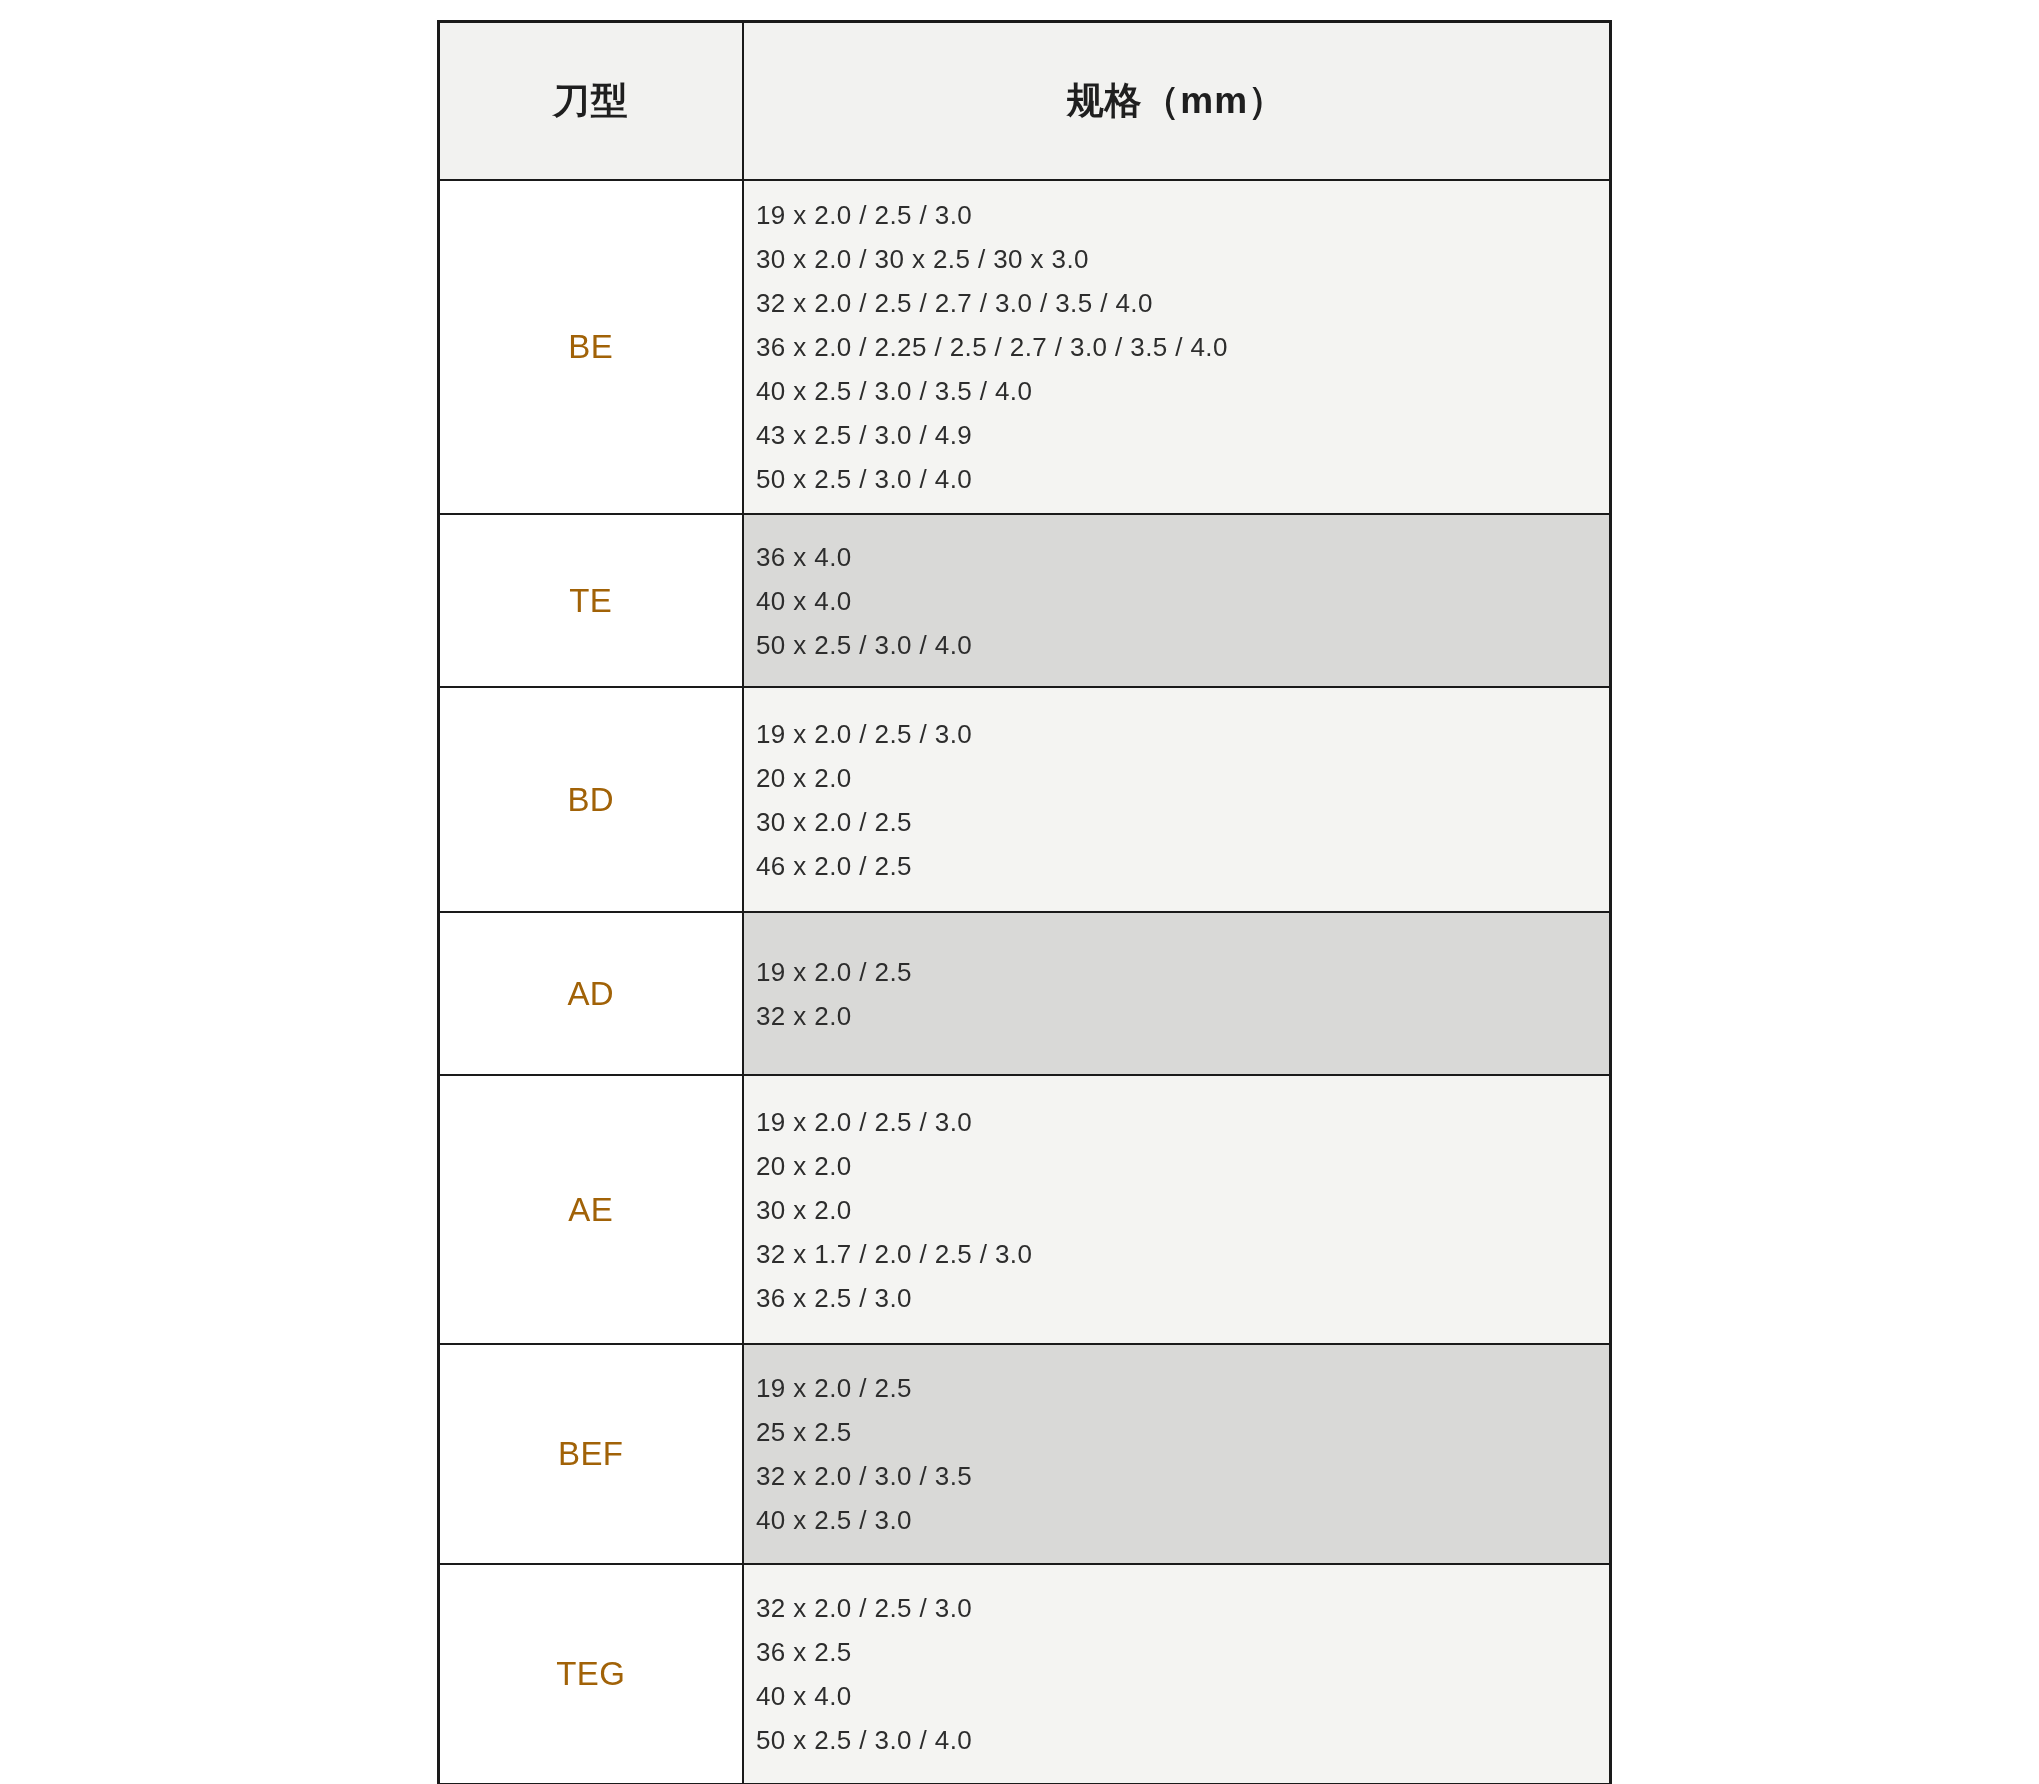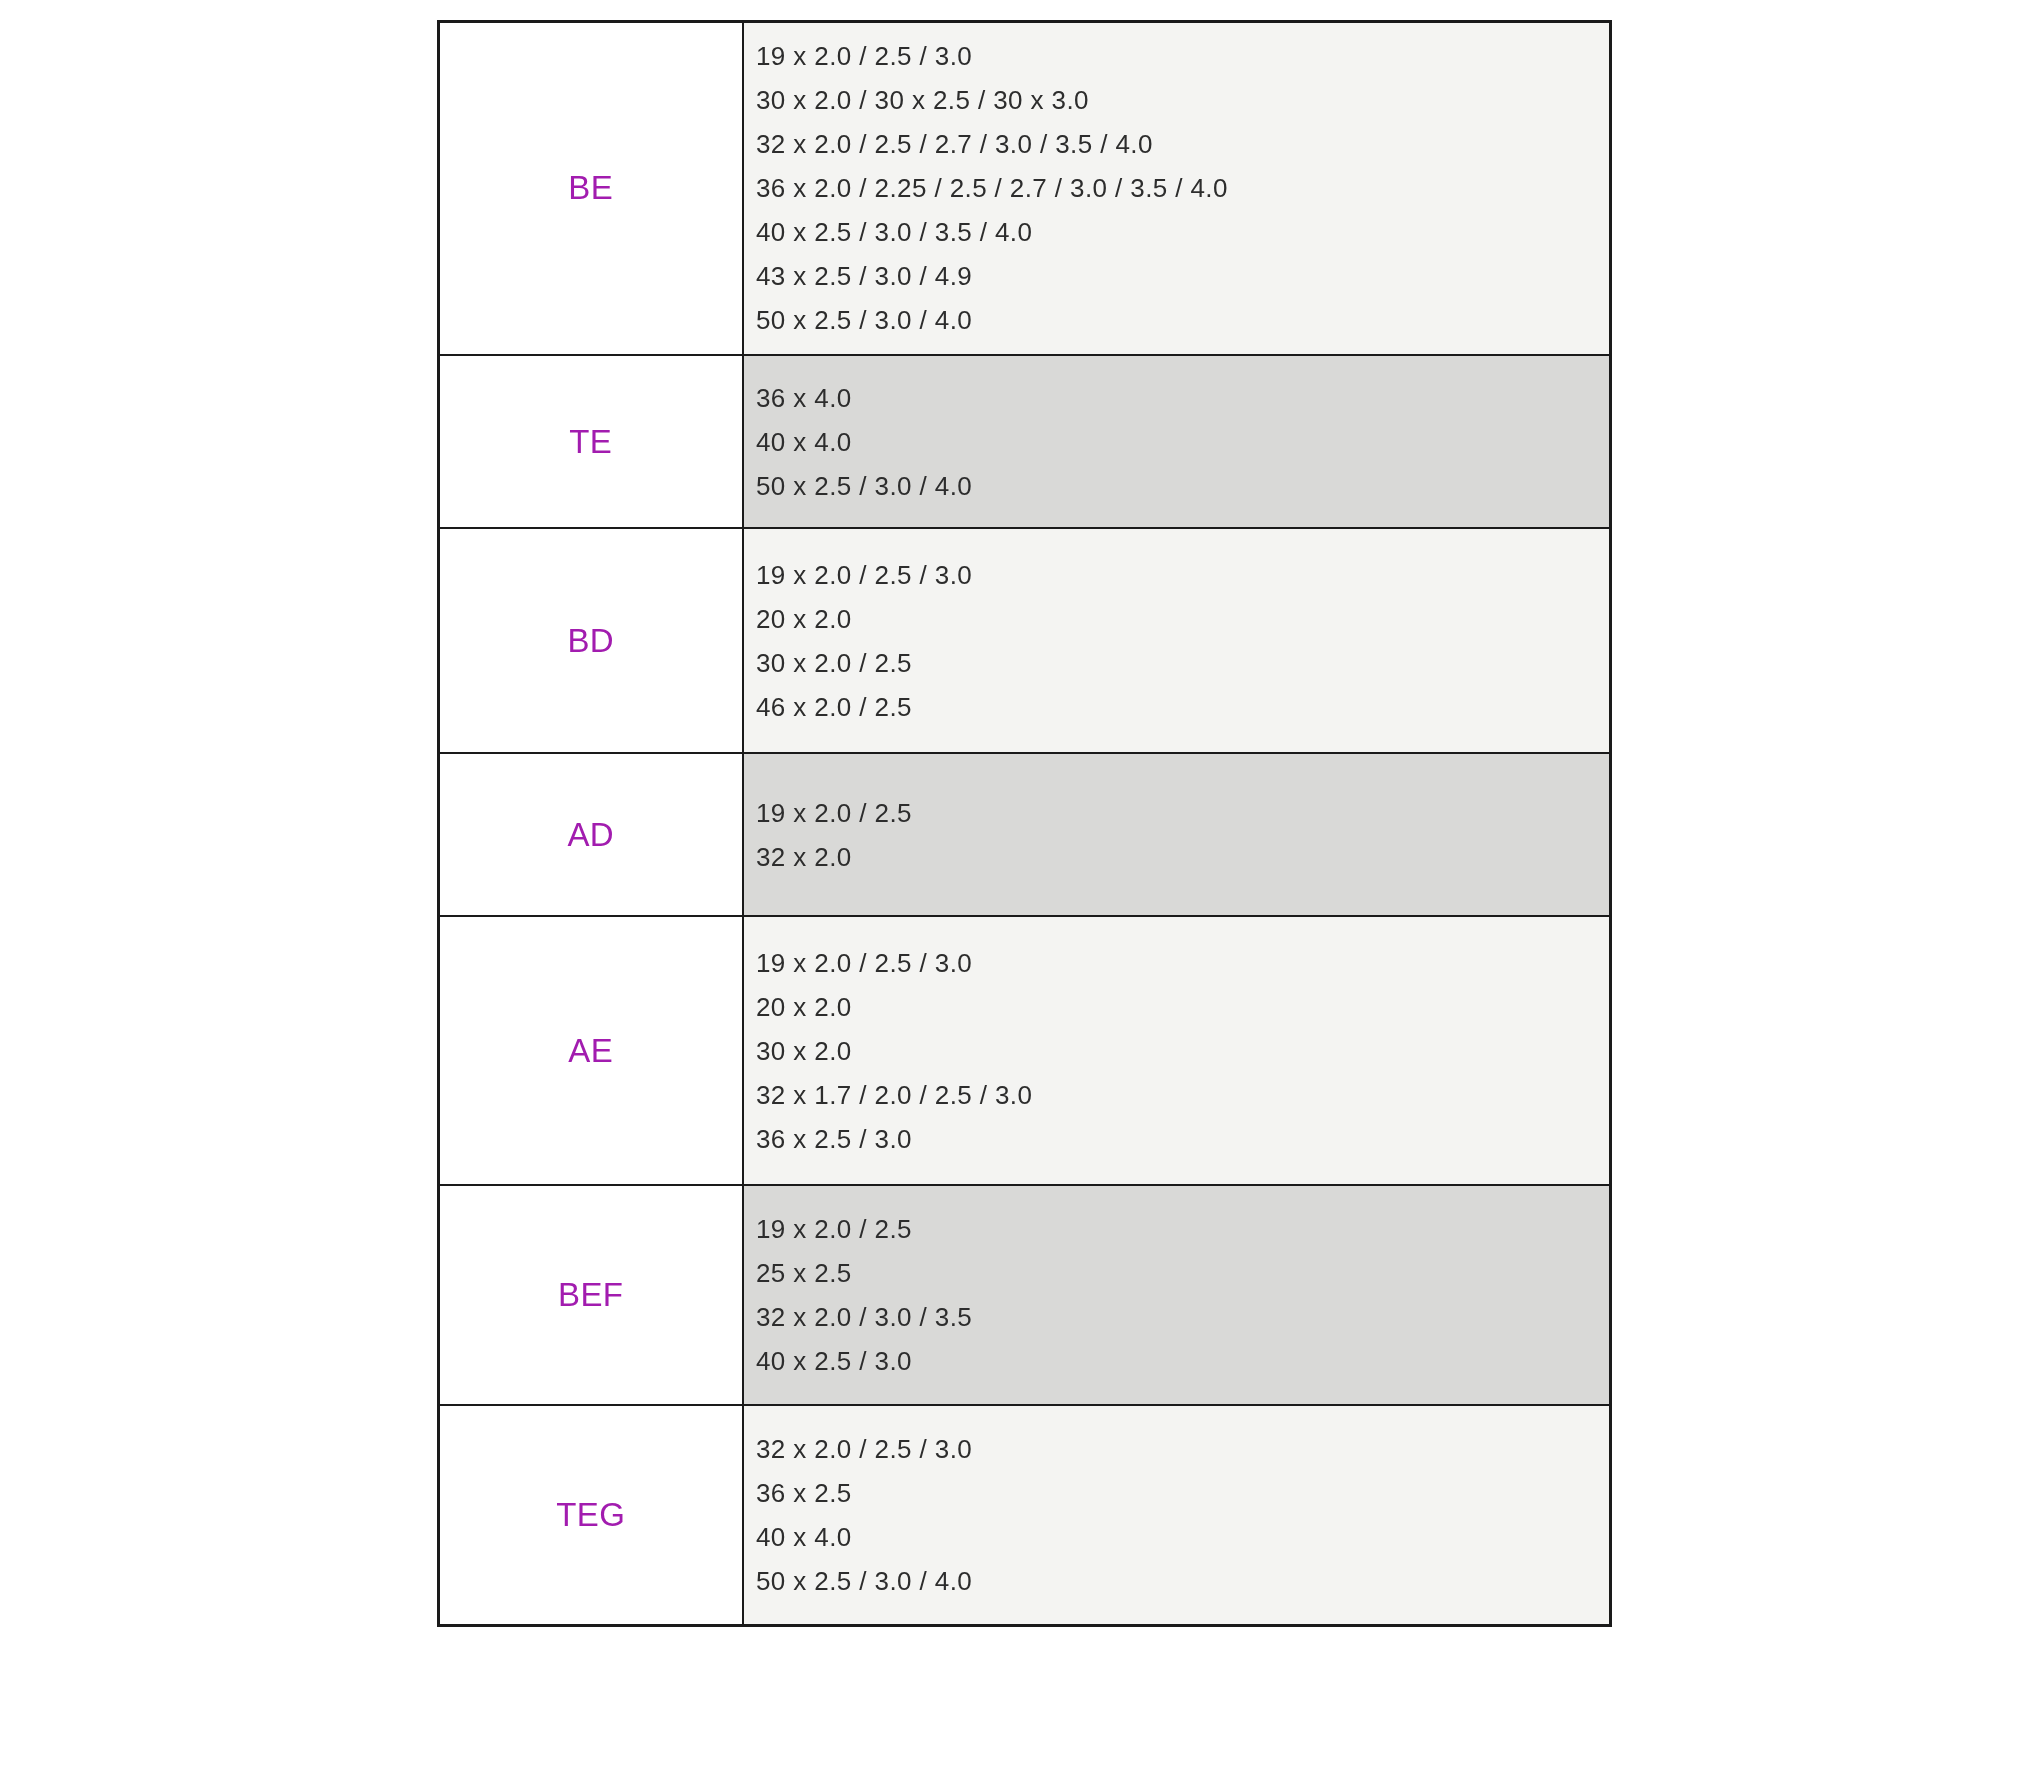--- a/index.html
+++ b/index.html
@@ -36,21 +36,21 @@
     font-size: 37px;
     font-weight: bold;
     color: #1f1f1f;
     text-align: center;
     letter-spacing: 0.9px;
   }
   td.label-cell {
     background: #ffffff;
     text-align: center;
     font-size: 33px;
-    color: #a21caf;
+    color: #a16207;
     letter-spacing: 0.4px;
   }
   td.spec-cell {
     background: #f4f4f2;
     padding-left: 12.5px;
     padding-right: 5.4px;
     font-size: 26px;
     color: #2d2d2d;
     letter-spacing: 0.4px;
   }
@@ -70,20 +70,24 @@
 </head>
 <body>
 
 <div class="page">
   <table class="spec-table">
     <colgroup>
         <col class="c-type">
         <col class="c-spec">
       </colgroup>
     <tbody>
+      <tr class="header-row">
+        <th>刀型</th>
+        <th>规格（mm）</th>
+      </tr>
 
       <tr class="r-be">
         <td class="label-cell">BE</td>
         <td class="spec-cell">
           <div class="spec-line">19 x 2.0 / 2.5 / 3.0</div>
           <div class="spec-line">30 x 2.0 / 30 x 2.5 / 30 x 3.0</div>
           <div class="spec-line">32 x 2.0 / 2.5 / 2.7 / 3.0 / 3.5 / 4.0</div>
           <div class="spec-line">36 x 2.0 / 2.25 / 2.5 / 2.7 / 3.0 / 3.5 / 4.0</div>
           <div class="spec-line">40 x 2.5 / 3.0 / 3.5 / 4.0</div>
           <div class="spec-line">43 x 2.5 / 3.0 / 4.9</div>

